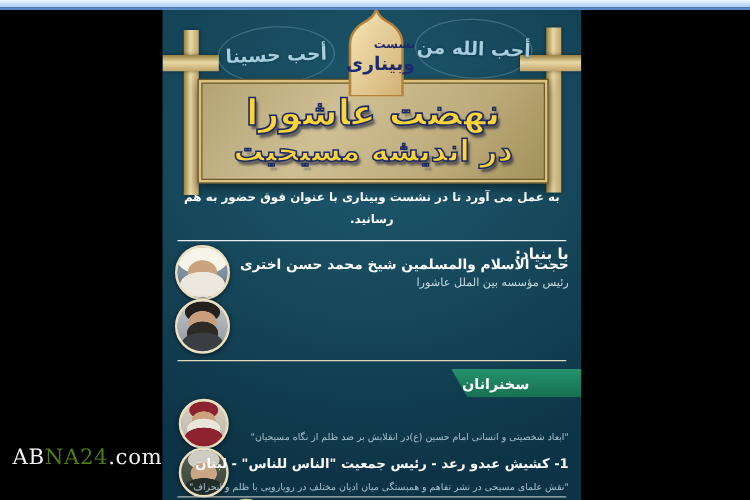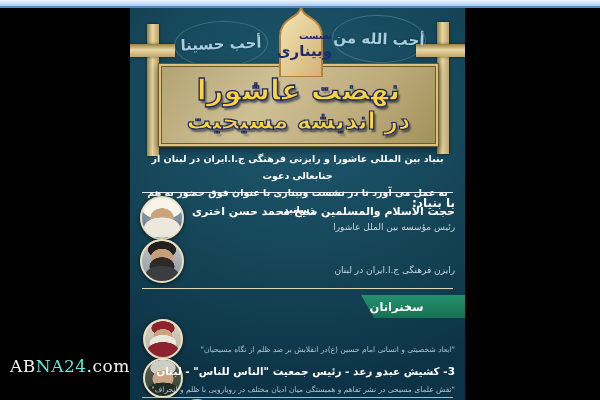--- a/index.html
+++ b/index.html
@@ -92,21 +92,21 @@
   .s1n{top:320px;font-size:10.5px;}
   .s1t{top:337px;font-size:7.5px;color:#a9c3d2;}
   .s2n{top:357px;font-size:10.5px;}
   .s2t{top:377px;font-size:7.5px;color:#a9c3d2;}
   .sep3{position:absolute;left:12px;top:389px;width:311px;height:1px;background:#cfcfc5;opacity:.85;}
   .nextarc{position:absolute;left:50px;top:391px;width:30px;height:30px;border-radius:50%;
            border:2px solid #d9c27e;background:#c9b489;}
   
   .abna{position:absolute;left:10px;top:356px;font-family:"DejaVu Serif",serif;
         font-size:17px;color:#f2f2f2;letter-spacing:.5px;}
-  .abna .amber{color:#5eead4;margin-top:34px;}
+  .abna .amber{color:#4d7c0f;margin-top:34px;}
   .credit{position:absolute;left:10px;top:378px;font-size:11px;color:#8f8f8f;font-weight:bold;}
 </style>
 </head>
 <body>
 
 <div class="stage">
 
   <div class="topbar"></div>
 
   <div class="poster">
@@ -132,44 +132,42 @@
       <div class="l1">نشست</div>
       <div class="l2">وبیناری</div>
     </div>
 
     <div class="titlebox">
       <div class="title1">نهضت عاشورا</div>
       <div class="title2">در اندیشه مسیحیت</div>
     </div>
 
     <div class="intro">
-      <div>بنیاد بین المللی عاشورا و رایزنی فرهنگی ج.ا.ایران در لبنان از جنابعالی دعوت</div>
       <div>به عمل می آورد تا در نشست وبیناری با عنوان فوق حضور به هم رسانید.</div>
     </div>
 
     <div class="sep1"></div>
 
     <div class="withheading">با بنیاد:</div>
 
     <div class="photo p-cleric"></div>
     <div class="name a1n">حجت الاسلام والمسلمین شیخ محمد حسن اختری</div>
     <div class="role a1r">رئیس مؤسسه بین الملل عاشورا</div>
 
     <div class="photo p-man"></div>
-    <div class="role a2r">رایزن فرهنگی ج.ا.ایران در لبنان</div>
 
     <div class="sep2"></div>
 
     <div class="badge">سخنرانان :</div>
 
     <div class="photo p-bishop"></div>
     <div class="role s1t">"ابعاد شخصیتی و انسانی امام حسین (ع)در انقلابش بر ضد ظلم از نگاه مسیحیان"</div>
 
     <div class="photo p-priest"></div>
-    <div class="name s2n">3- کشیش عبدو رعد - رئیس جمعیت "الناس للناس" - لبنان</div>
+    <div class="name s2n">1- کشیش عبدو رعد - رئیس جمعیت "الناس للناس" - لبنان</div>
     <div class="role s2t">"نقش علمای مسیحی در نشر تفاهم و همبستگی میان ادیان مختلف در رویارویی با ظلم و انحراف"</div>
 
     <div class="sep3"></div>
     <div class="nextarc"></div>
   </div>
 
   <div class="abna">
     <span>AB</span><span class="amber">NA24</span><span>.com</span>
   </div>
 

